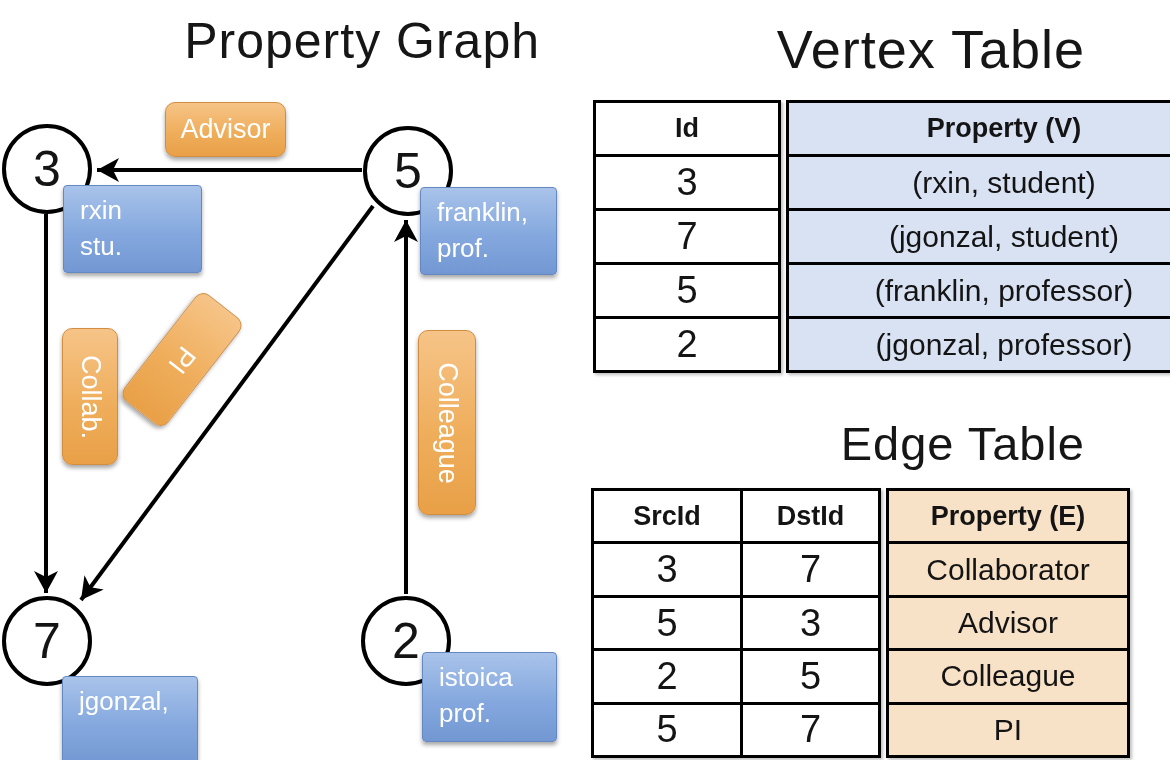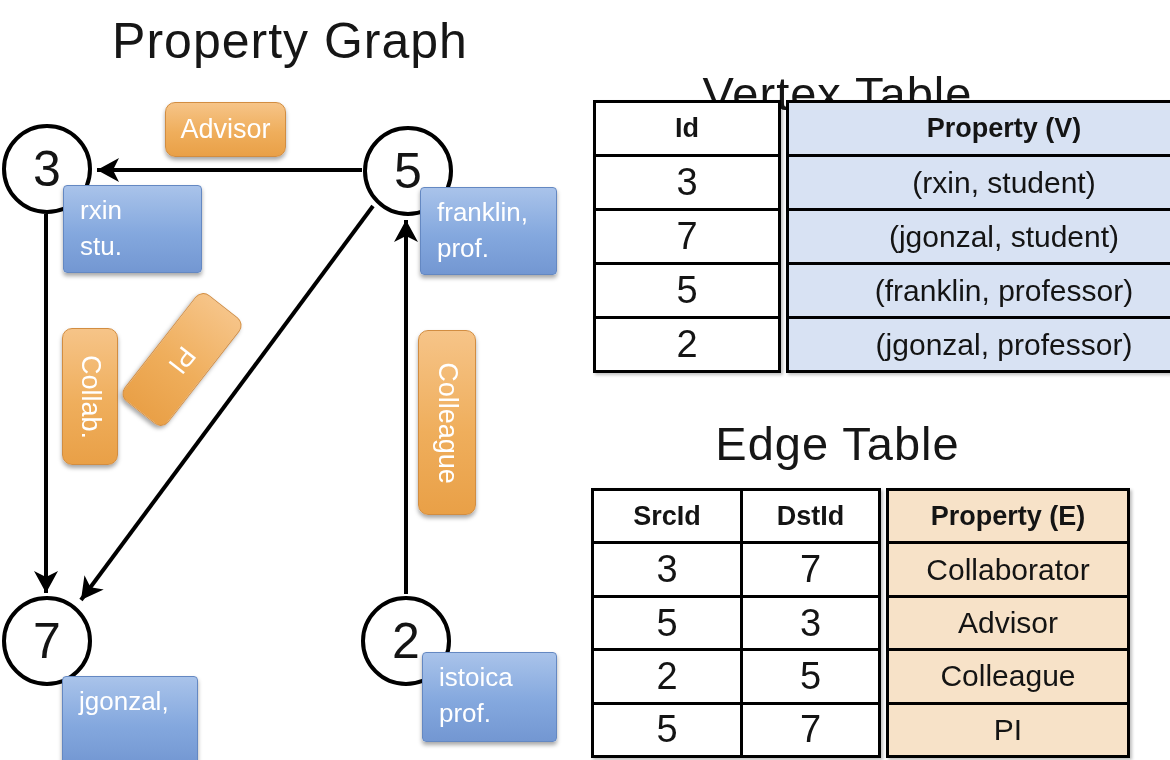--- a/index.html
+++ b/index.html
@@ -1,20 +1,20 @@
 <!DOCTYPE html>
 <html><head>
 <meta charset="utf-8">
 <style>
   html,body{margin:0;padding:0;background:#fff;}
   .stage{position:relative;width:1170px;height:760px;background:#fff;overflow:hidden;
          font-family:"Liberation Sans",sans-serif;color:#141414;}
   .abs{position:absolute;}
 
-  .big-title{font-size:50px;font-weight:300;letter-spacing:1px;text-align:center;color:#161616;}
+  .big-title{font-size:50px;font-weight:300;letter-spacing:1px;text-align:right;color:#161616;}
 
   
   .node{box-sizing:border-box;width:90px;height:90px;border:4px solid #000;border-radius:50%;
         background:#fff;display:flex;align-items:center;justify-content:center;
         font-size:50px;font-weight:300;z-index:3;}
 
   
   .elabel{box-sizing:border-box;border-radius:10px;z-index:4;
           background:linear-gradient(180deg,#f6c488 0%,#efae5c 55%,#e9a047 100%);
           border:1px solid #d28d41;box-shadow:0 3px 4px rgba(0,0,0,.35);
@@ -44,21 +44,21 @@
   .cell{display:flex;align-items:center;justify-content:center;}
   .cell.left{width:146px;border-right:3px solid #000;}
   .cell.right{flex:1;}
 </style>
 </head>
 <body>
 
 <div class="stage">
 
   <div class="abs big-title" style="left:40px;top:12px;width:500px;">Property Graph</div>
-  <div class="abs big-title" style="left:590px;top:18px;width:495px;font-size:47px;margin-top:48px;">Vertex Table</div>
+  <div class="abs big-title" style="left:590px;top:18px;width:495px;font-size:54px;">Vertex Table</div>
   <div class="abs big-title" style="left:590px;top:416px;width:495px;font-size:47px;">Edge Table</div>
 
   <svg class="edges" width="570" height="760">
     <defs>
       <marker id="arrow" viewBox="0 0 12 12" refX="11" refY="6" markerWidth="6" markerHeight="6" orient="auto" markerUnits="strokeWidth">
         <path d="M0,0 L11,6 L0,12 L3,6 Z" fill="#000"></path>
       </marker>
     </defs>
     <line x1="362" y1="170" x2="97" y2="170" stroke="#000" stroke-width="4" marker-end="url(#arrow)"></line>
     <line x1="46" y1="214" x2="46" y2="593" stroke="#000" stroke-width="4" marker-end="url(#arrow)"></line>

